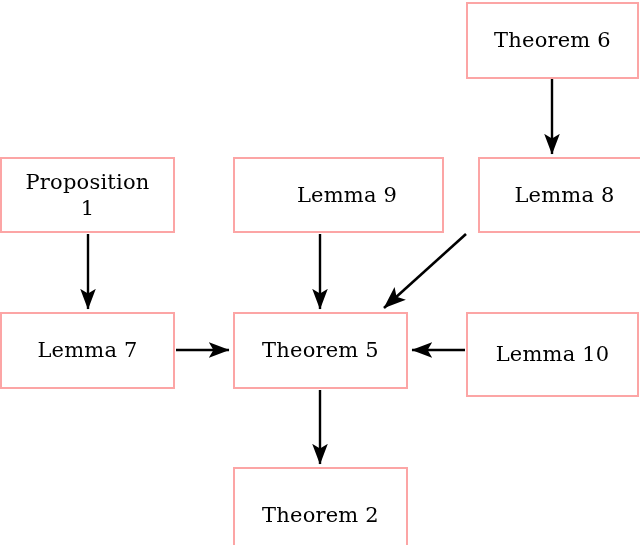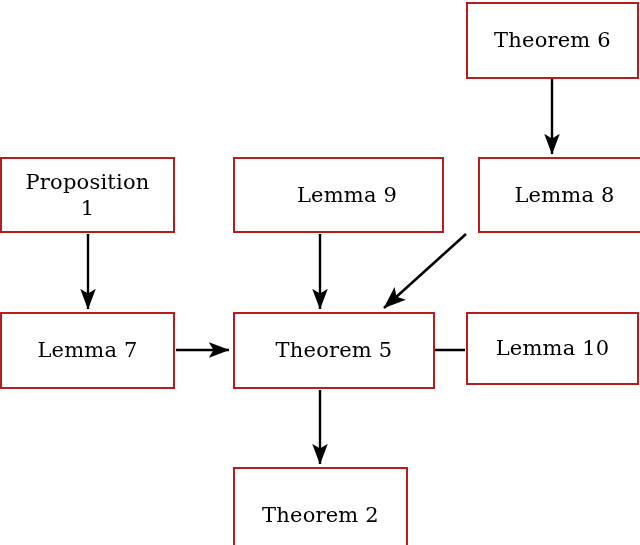--- a/index.html
+++ b/index.html
@@ -23,21 +23,21 @@
     left: 0;
     top: 0;
     width: 640px;
     height: 545px;
     pointer-events: none;
   }
   .node {
     position: absolute;
     box-sizing: border-box;
     background: #ffffff;
-    border: 2px solid #b91c1c;
+    border: 2px solid #fca5a5;
     display: flex;
     align-items: center;
     justify-content: center;
     text-align: center;
     z-index: 2;
   }
   .node-label {
     display: block;
     font-family: "DejaVu Serif", "Liberation Serif", serif;
     font-size: 21px;
@@ -46,22 +46,22 @@
     letter-spacing: 0.2px;
     padding: 0 6px;
     white-space: pre-line;
   }
   
   #node-theorem6   { left: 466px; top: 2px;   width: 173px; height: 77px; }
   #node-proposition1 { left: 0px;  top: 157px; width: 175px; height: 76px; }
   #node-lemma9     { left: 233px; top: 157px; width: 211px; height: 76px; padding-left: 17px; }
   #node-lemma8     { left: 466px; top: 157px; width: 173px; height: 76px; margin-left: 12px; }
   #node-lemma11    { left: 0px;   top: 312px; width: 175px; height: 77px; }
-  #node-theorem5   { left: 233px; top: 312px; width: 202px; height: 77px; }
-  #node-lemma10    { left: 466px; top: 312px; width: 173px; height: 73px; }
+  #node-theorem5   { left: 233px; top: 312px; width: 175px; height: 77px; }
+  #node-lemma10    { left: 466px; top: 312px; width: 173px; height: 85px; }
   #node-theorem2   { left: 233px; top: 467px; width: 175px; height: 96px; }
   #node-proposition1 .node-label { line-height: 1.24; }
 </style>
 </head>
 <body>
 
 <div id="diagram-root">
 
   <svg id="edge-layer" viewBox="0 0 640 545" width="640" height="545" xmlns="http://www.w3.org/2000/svg">
     <defs>

